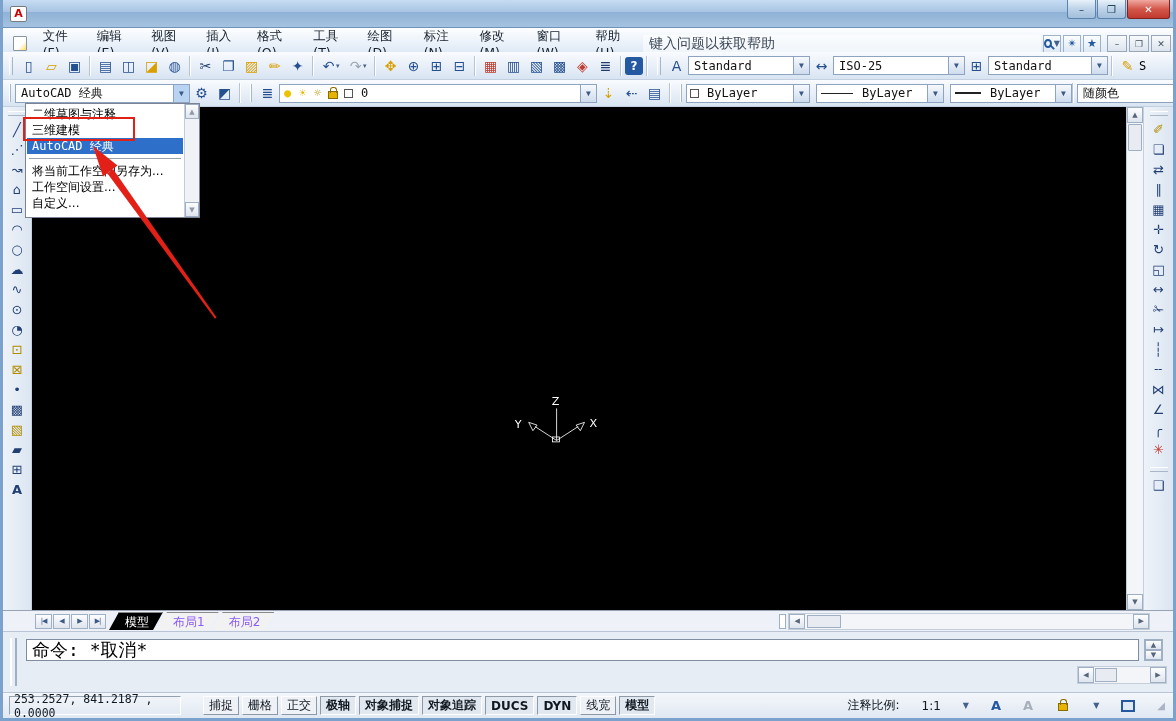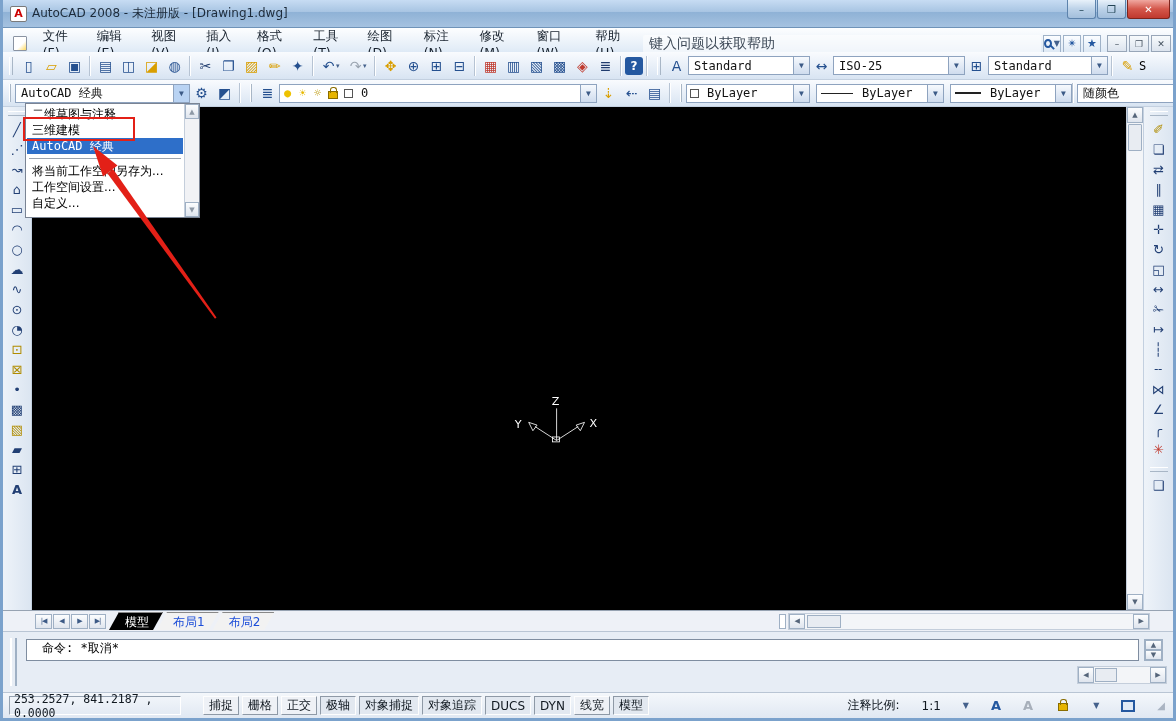--- a/index.html
+++ b/index.html
@@ -78,51 +78,51 @@
     border:1px solid #9fb0c4; display:flex; align-items:center; justify-content:center; font-size:7px; color:#55657a; }
   .vthumb { position:absolute; left:1px; right:1px; top:17px; height:27px; background:#e8ecf2; border:1px solid #9fb0c4; border-radius:1px; }
 
   
   .tabstrip { position:absolute; left:0; right:0; top:610px; height:21px; background:#eef1f7;
     border-top:1px solid #97a3b2; display:flex; align-items:center; }
   .tnav { width:17px; height:15px; margin-left:1px; border:1px solid #9fb0c4; background:linear-gradient(#fcfdfe,#dfe5ee);
     font-size:7px; color:#3c5a86; display:flex; align-items:center; justify-content:center; letter-spacing:-1px; }
   .tab { height:18px; padding:1px 14px 0 16px; display:flex; align-items:center; font-size:12px;
     clip-path:polygon(10px 0, 100% 0, calc(100% - 10px) 100%, 0 100%); margin-left:-6px; background:#f2f2f2;
-    border-top:1px solid #888; color:#1d4ed8; }
+    border-top:1px solid #888; color:#8b5cf6; }
   .tab.active { background:#000; color:#fff; z-index:2; }
   .splitter { width:7px; height:15px; border:1px solid #9fb0c4; background:#fff; margin-left:8px; }
   .hscroll { position:relative; height:17px; flex:0 0 362px; background:#f3f5f8; border:1px solid #c4cedb; margin-left:2px; }
   .hbtn { position:absolute; top:0; bottom:0; width:16px; background:linear-gradient(#fcfdfe,#dfe5ee);
     border:1px solid #9fb0c4; font-size:7px; color:#55657a; display:flex; align-items:center; justify-content:center; }
   .hthumb { position:absolute; top:1px; bottom:1px; left:18px; width:34px; background:#e8ecf2; border:1px solid #9fb0c4; }
 
   
   .cmdwin { position:absolute; left:0; right:0; top:631px; height:61px; background:#e7edf5; border-top:1px solid #b9c5d4; }
   .chandle { position:absolute; left:7px; top:6px; bottom:6px; width:7px;
     border-left:2px solid #fff; border-right:2px solid #9fb0c4; }
   .cbox { position:absolute; background:#fff; border:1px solid #7f8da0;
-    font-family:"DejaVu Sans Mono","Liberation Mono",monospace; font-size:12px; color:#000;
-    display:flex; padding-left:15px; }
+    font-family:"DejaVu Sans Mono","Liberation Mono",monospace; font-size:18px; color:#000;
+    display:flex; align-items:center; padding-left:5px; }
   .chist { left:23px; right:34px; top:7px; height:22px; }
   .cin { left:23px; right:100px; top:32px; height:22px; }
   .cspin { position:absolute; right:10px; top:7px; width:19px; height:22px; background:#fff; border:1px solid #9fb0c4; }
   .cspin .scrb { height:10px; }
   .cmini { position:absolute; right:6px; width:90px; top:34px; height:18px; background:#f3f5f8; border:1px solid #c4cedb; }
 
   
   .statusbar { position:absolute; left:0; right:0; top:692px; height:26px;
     background:linear-gradient(#f4f7fb,#e0e8f2); border-top:1px solid #b9c5d4;
     display:flex; align-items:center; font-size:12px; color:#101820; }
   .coords { width:172px; height:19px; margin-left:6px; border:1px solid; border-color:#94a1b0 #fff #fff #94a1b0;
     font-family:"DejaVu Sans Mono","Liberation Mono",monospace; font-size:11.5px; display:flex; align-items:center; padding-left:4px; }
   .sbtns { display:flex; gap:3px; margin-left:22px; }
   .sbtn { height:19px; padding:0 5px; display:flex; align-items:center; border:1px solid;
     border-color:#fdfdfd #8e99a6 #8e99a6 #fdfdfd; background:#eef1f6; }
-  .sbtn.on { border-color:#8e99a6 #fdfdfd #fdfdfd #8e99a6; background:#e2e8f0; }
+  .sbtn.on { border-color:#8e99a6 #fdfdfd #fdfdfd #8e99a6; background:#e2e8f0;font-weight:bold; }
   .sright { margin-left:auto; display:flex; align-items:center; gap:22px; padding-right:8px; }
   .annic { font-weight:bold; color:#2458a0; position:relative; font-size:13px; }
   .annic.g { color:#a7afba; }
   .cleanscr { width:14px; height:12px; border:2px solid #2458a0; background:#dfe9f6; }
   .rgrip { font-size:10px; color:#aab4c2; }
 
   
   .wsdrop { position:absolute; left:22px; top:103px; width:175px; height:115px; background:#fff;
     border:1px solid #7a8494; z-index:10; font-size:12px; color:#000; }
   .wsitems { position:absolute; left:1px; right:16px; top:2px; }
@@ -137,21 +137,20 @@
   .redarrow { position:absolute; left:0; top:0; width:1176px; height:721px; z-index:21; pointer-events:none; }
   .ucs { position:absolute; left:0; top:0; width:100%; height:100%; pointer-events:none; }
 </style>
 </head>
 <body>
 
 <div class="win">
 
   <div class="titlebar">
     <span class="app-icon">A</span>
-    <span class="title-text">AutoCAD 2008 - 未注册版 - [Drawing1.dwg]</span>
     <span class="winbtns">
       <span class="wbtn">–</span>
       <span class="wbtn">❐</span>
       <span class="wbtn close">✕</span>
     </span>
   </div>
 
   <div class="menubar">
     <span class="doc-icon"></span>
     <span class="mitem">文件(F)</span>

